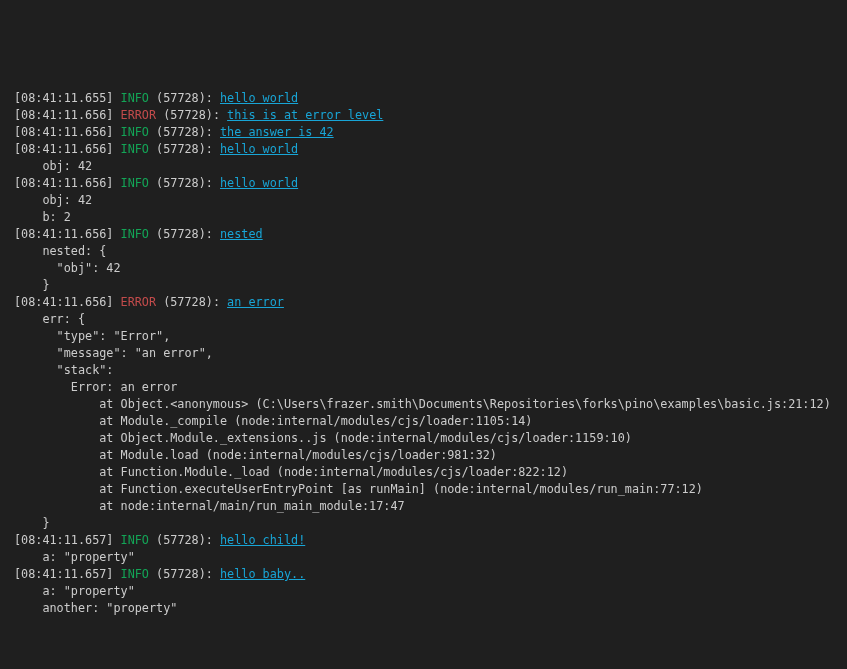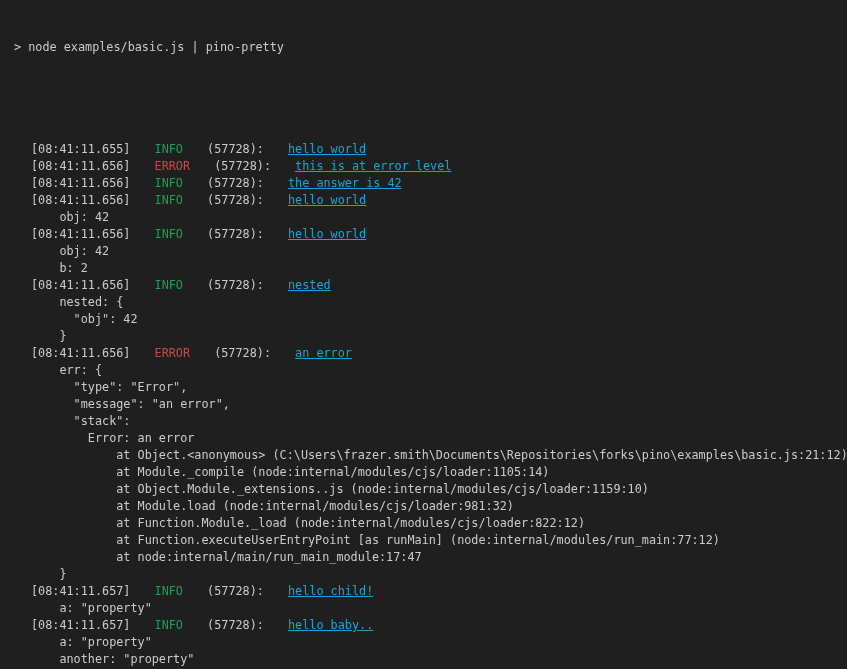--- a/index.html
+++ b/index.html
@@ -21,24 +21,23 @@
     font-family: "DejaVu Sans Mono", "Liberation Mono", monospace;
     font-size: 11.8px;
     line-height: 17px;
     white-space: pre;
     overflow: hidden;
   }
   .line {
     height: 17px;
     white-space: pre;
   }
-  .seg { white-space: pre; margin-left: 17px; }
+  .seg { white-space: pre; }
   .fg  { color: var(--fg, #cccccc); }
   .msg { color: var(--msg, #18a5d6); text-decoration: underline; }
 </style>
 </head>
 <body>
 
 <div class="terminal">
-  <div class="line fg">&gt; node examples/basic.js | pino-pretty</div>
   <div class="line"></div>
   <div id="log-output"><div class="line"><span class="seg fg">[08:41:11.655] </span><span class="seg lvl" style="color: rgb(19, 164, 86);">INFO</span><span class="seg fg"> (57728): </span><span class="seg msg">hello world</span></div><div class="line"><span class="seg fg">[08:41:11.656] </span><span class="seg lvl" style="color: rgb(194, 75, 75);">ERROR</span><span class="seg fg"> (57728): </span><span class="seg msg">this is at error level</span></div><div class="line"><span class="seg fg">[08:41:11.656] </span><span class="seg lvl" style="color: rgb(19, 164, 86);">INFO</span><span class="seg fg"> (57728): </span><span class="seg msg">the answer is 42</span></div><div class="line"><span class="seg fg">[08:41:11.656] </span><span class="seg lvl" style="color: rgb(19, 164, 86);">INFO</span><span class="seg fg"> (57728): </span><span class="seg msg">hello world</span></div><div class="line"><span class="seg fg">    obj: 42</span></div><div class="line"><span class="seg fg">[08:41:11.656] </span><span class="seg lvl" style="color: rgb(19, 164, 86);">INFO</span><span class="seg fg"> (57728): </span><span class="seg msg">hello world</span></div><div class="line"><span class="seg fg">    obj: 42</span></div><div class="line"><span class="seg fg">    b: 2</span></div><div class="line"><span class="seg fg">[08:41:11.656] </span><span class="seg lvl" style="color: rgb(19, 164, 86);">INFO</span><span class="seg fg"> (57728): </span><span class="seg msg">nested</span></div><div class="line"><span class="seg fg">    nested: {</span></div><div class="line"><span class="seg fg">      "obj": 42</span></div><div class="line"><span class="seg fg">    }</span></div><div class="line"><span class="seg fg">[08:41:11.656] </span><span class="seg lvl" style="color: rgb(194, 75, 75);">ERROR</span><span class="seg fg"> (57728): </span><span class="seg msg">an error</span></div><div class="line"><span class="seg fg">    err: {</span></div><div class="line"><span class="seg fg">      "type": "Error",</span></div><div class="line"><span class="seg fg">      "message": "an error",</span></div><div class="line"><span class="seg fg">      "stack":</span></div><div class="line"><span class="seg fg">        Error: an error</span></div><div class="line"><span class="seg fg">            at Object.&lt;anonymous&gt; (C:\Users\frazer.smith\Documents\Repositories\forks\pino\examples\basic.js:21:12)</span></div><div class="line"><span class="seg fg">            at Module._compile (node:internal/modules/cjs/loader:1105:14)</span></div><div class="line"><span class="seg fg">            at Object.Module._extensions..js (node:internal/modules/cjs/loader:1159:10)</span></div><div class="line"><span class="seg fg">            at Module.load (node:internal/modules/cjs/loader:981:32)</span></div><div class="line"><span class="seg fg">            at Function.Module._load (node:internal/modules/cjs/loader:822:12)</span></div><div class="line"><span class="seg fg">            at Function.executeUserEntryPoint [as runMain] (node:internal/modules/run_main:77:12)</span></div><div class="line"><span class="seg fg">            at node:internal/main/run_main_module:17:47</span></div><div class="line"><span class="seg fg">    }</span></div><div class="line"><span class="seg fg">[08:41:11.657] </span><span class="seg lvl" style="color: rgb(19, 164, 86);">INFO</span><span class="seg fg"> (57728): </span><span class="seg msg">hello child!</span></div><div class="line"><span class="seg fg">    a: "property"</span></div><div class="line"><span class="seg fg">[08:41:11.657] </span><span class="seg lvl" style="color: rgb(19, 164, 86);">INFO</span><span class="seg fg"> (57728): </span><span class="seg msg">hello baby..</span></div><div class="line"><span class="seg fg">    a: "property"</span></div><div class="line"><span class="seg fg">    another: "property"</span></div><div class="line"></div></div>
 </div>
 
 </body></html>

